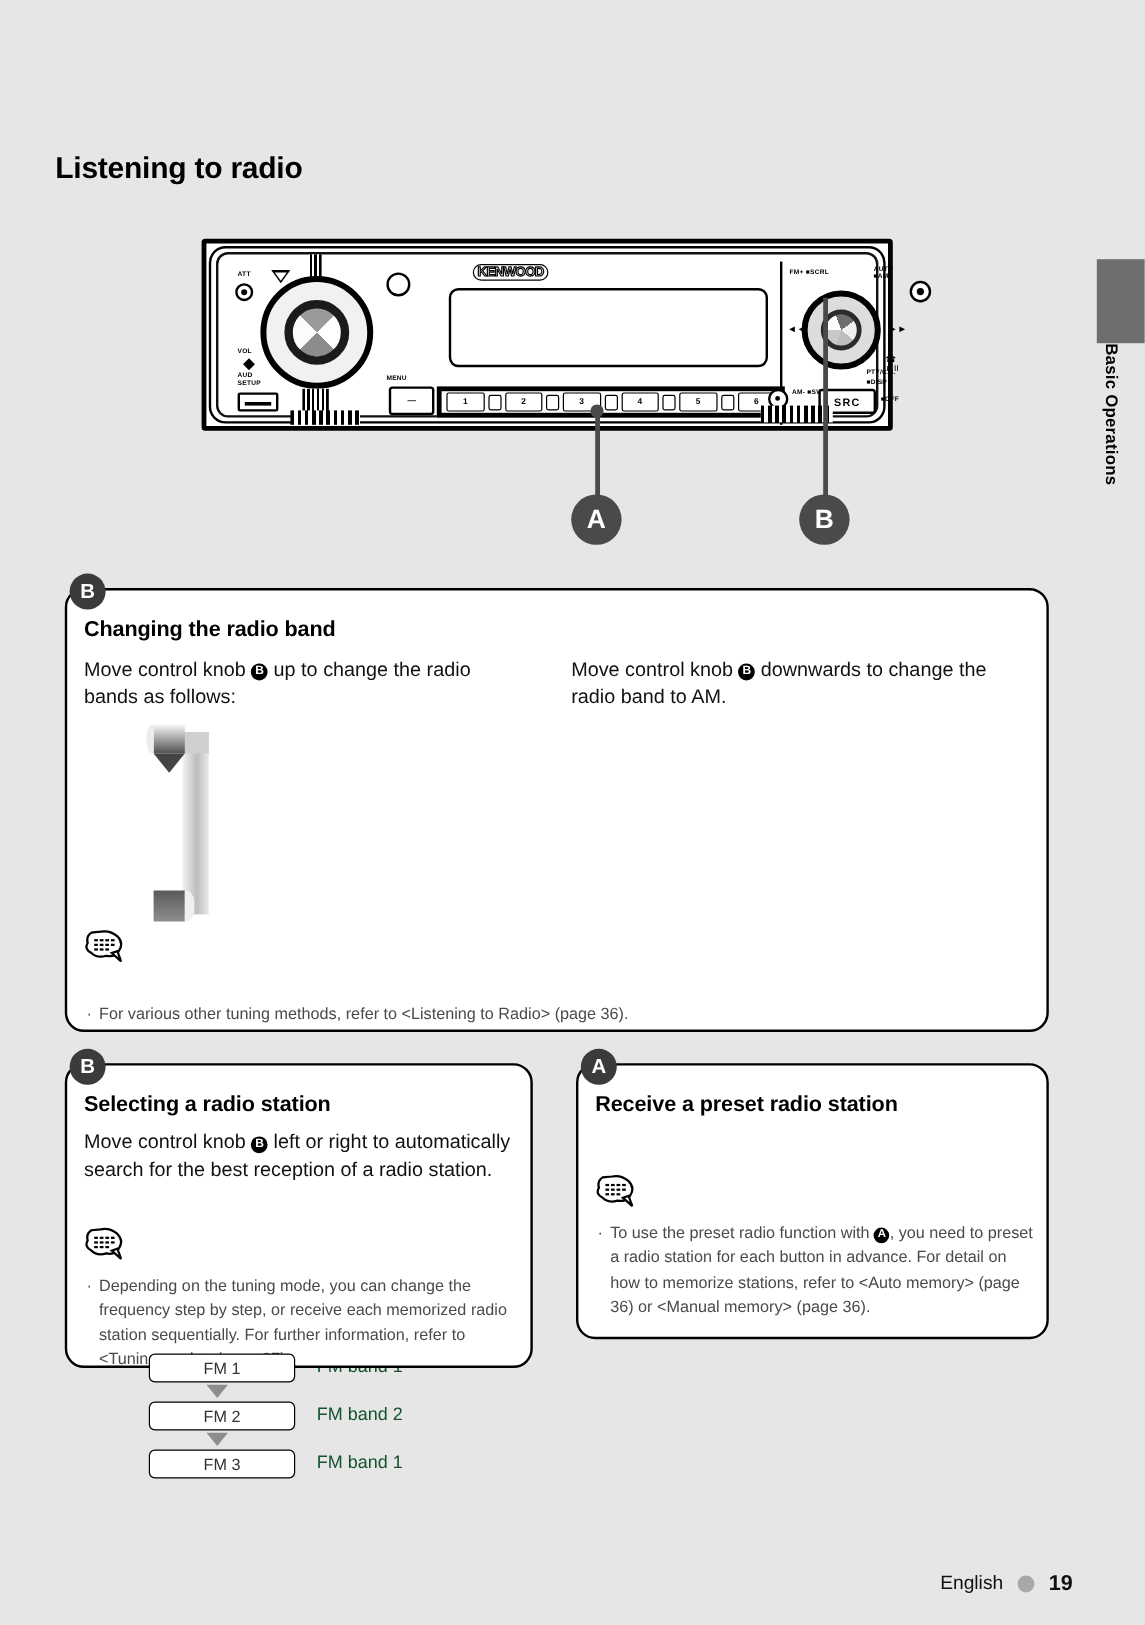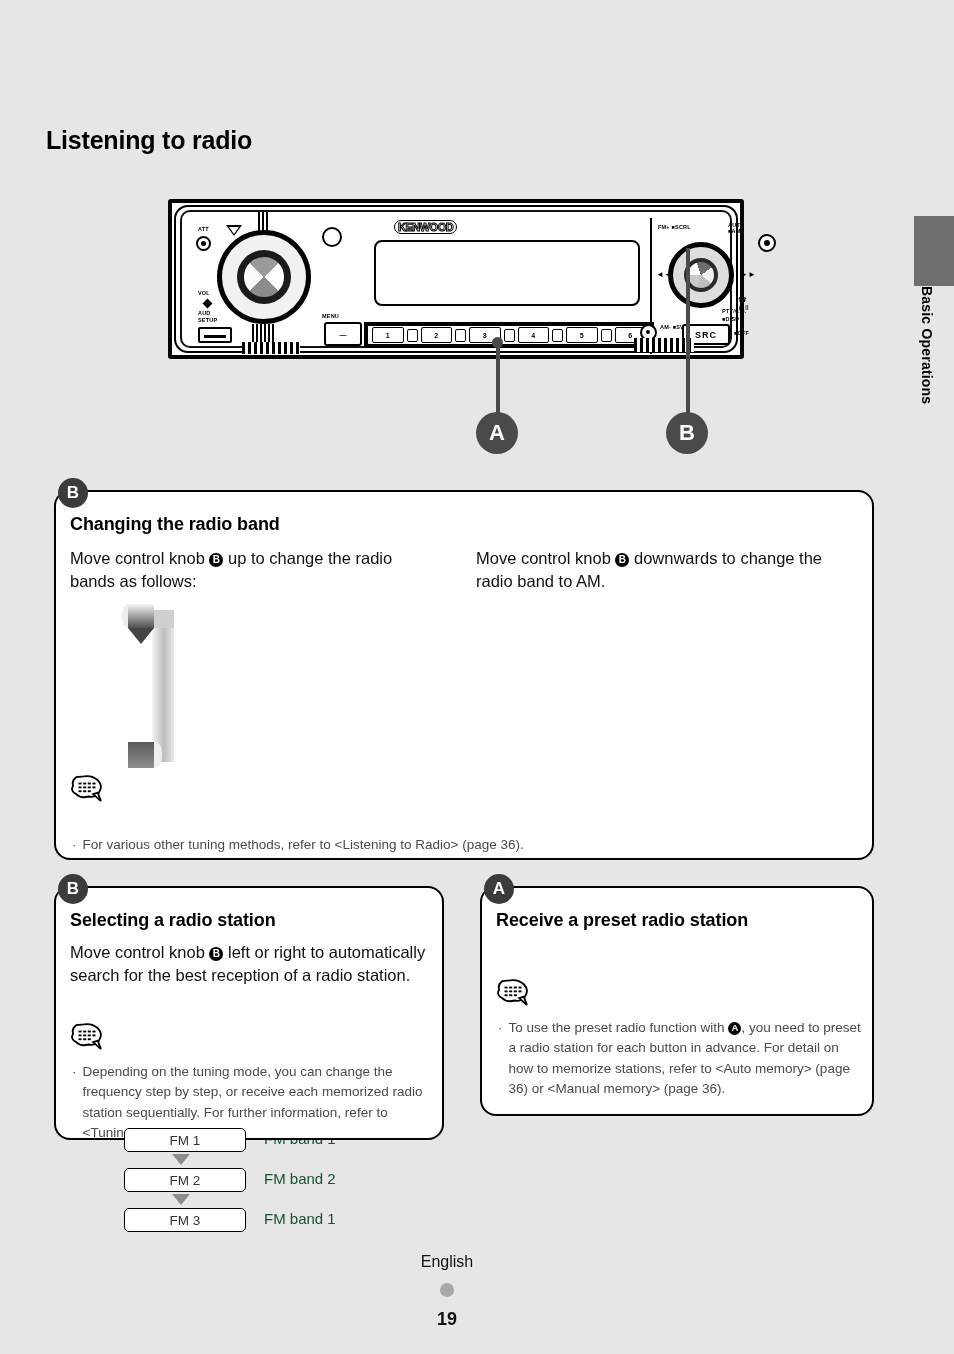--- a/index.html
+++ b/index.html
@@ -200,21 +200,21 @@
     position:absolute;width:0;height:0;z-index:3;
     border-left:9px solid transparent;border-right:9px solid transparent;
     border-top:11px solid #8d8d8d;
   }
   .band-lbl{position:absolute;font-size:15px;color:#14532d;}
 
   
   .footer{
     position:absolute;left:0;right:0;bottom:24px;
     display:flex;align-items:center;justify-content:flex-end;
-    padding-right:60px;gap:12px;flex-direction:column;
+    padding-right:60px;gap:12px;
   }
   .footer .lang{font-size:16px;color:#111;}
   .footer .dot{width:14px;height:14px;border-radius:50%;background:#a8a8a8;}
   .footer .pg{font-size:18px;font-weight:bold;color:#111;}
 </style>
 </head>
 <body>
 
 <div class="page">
 

